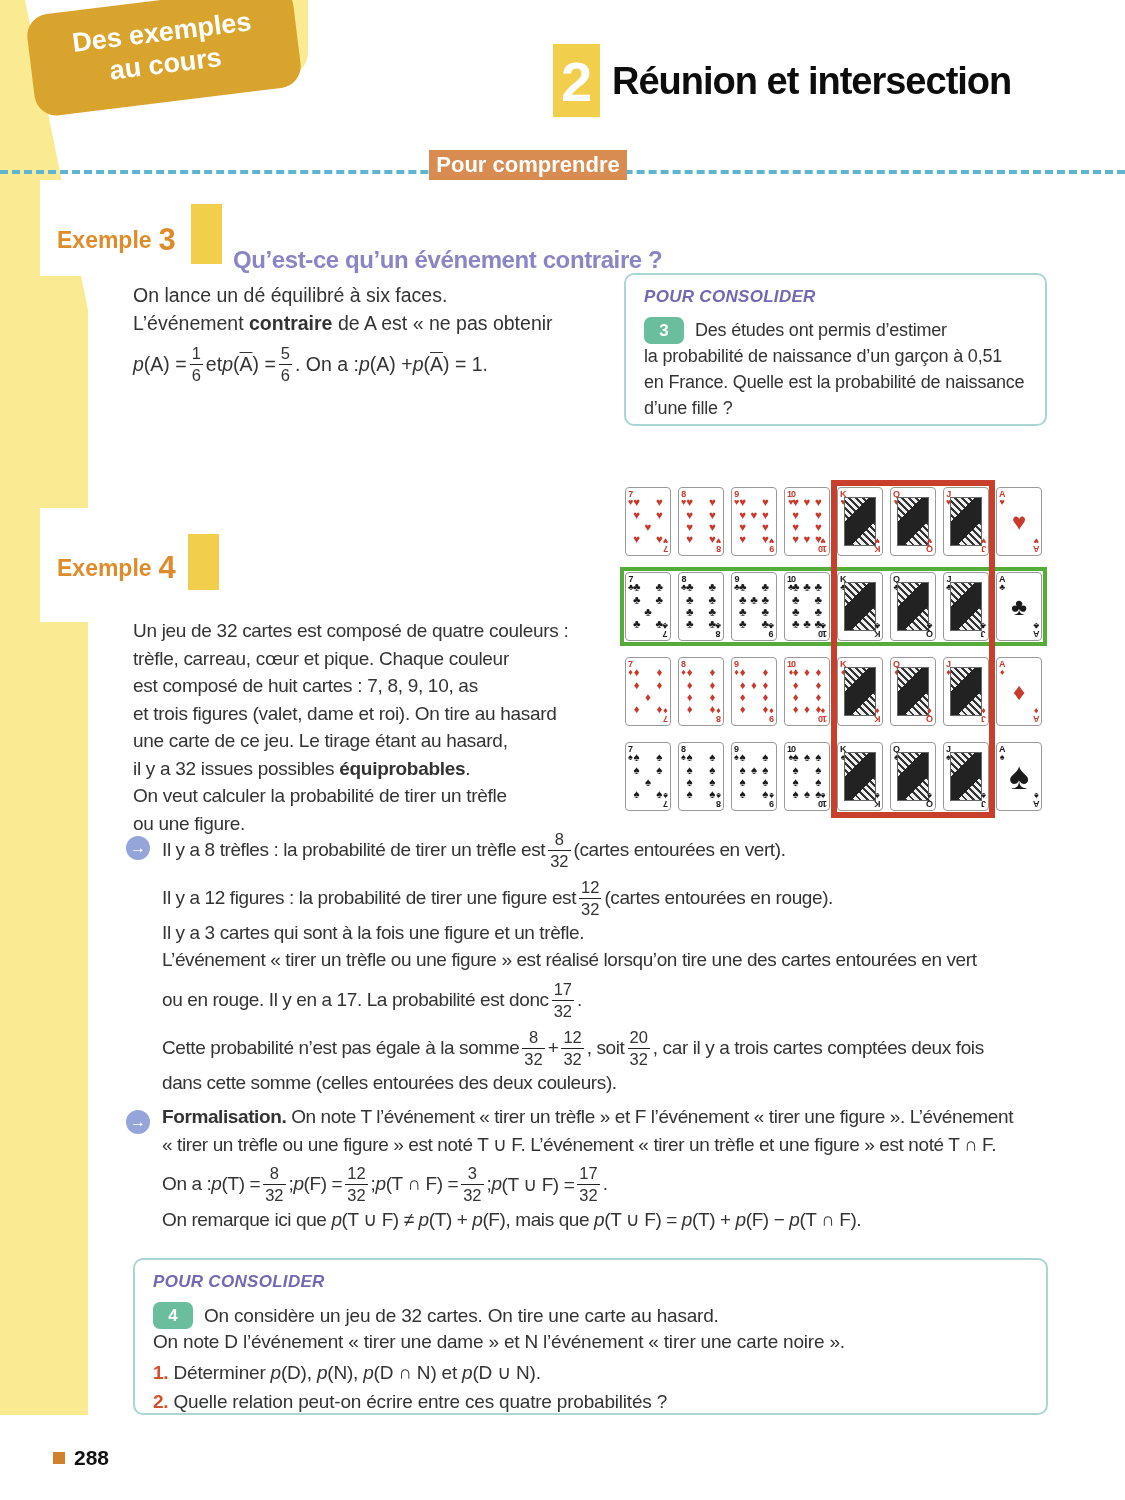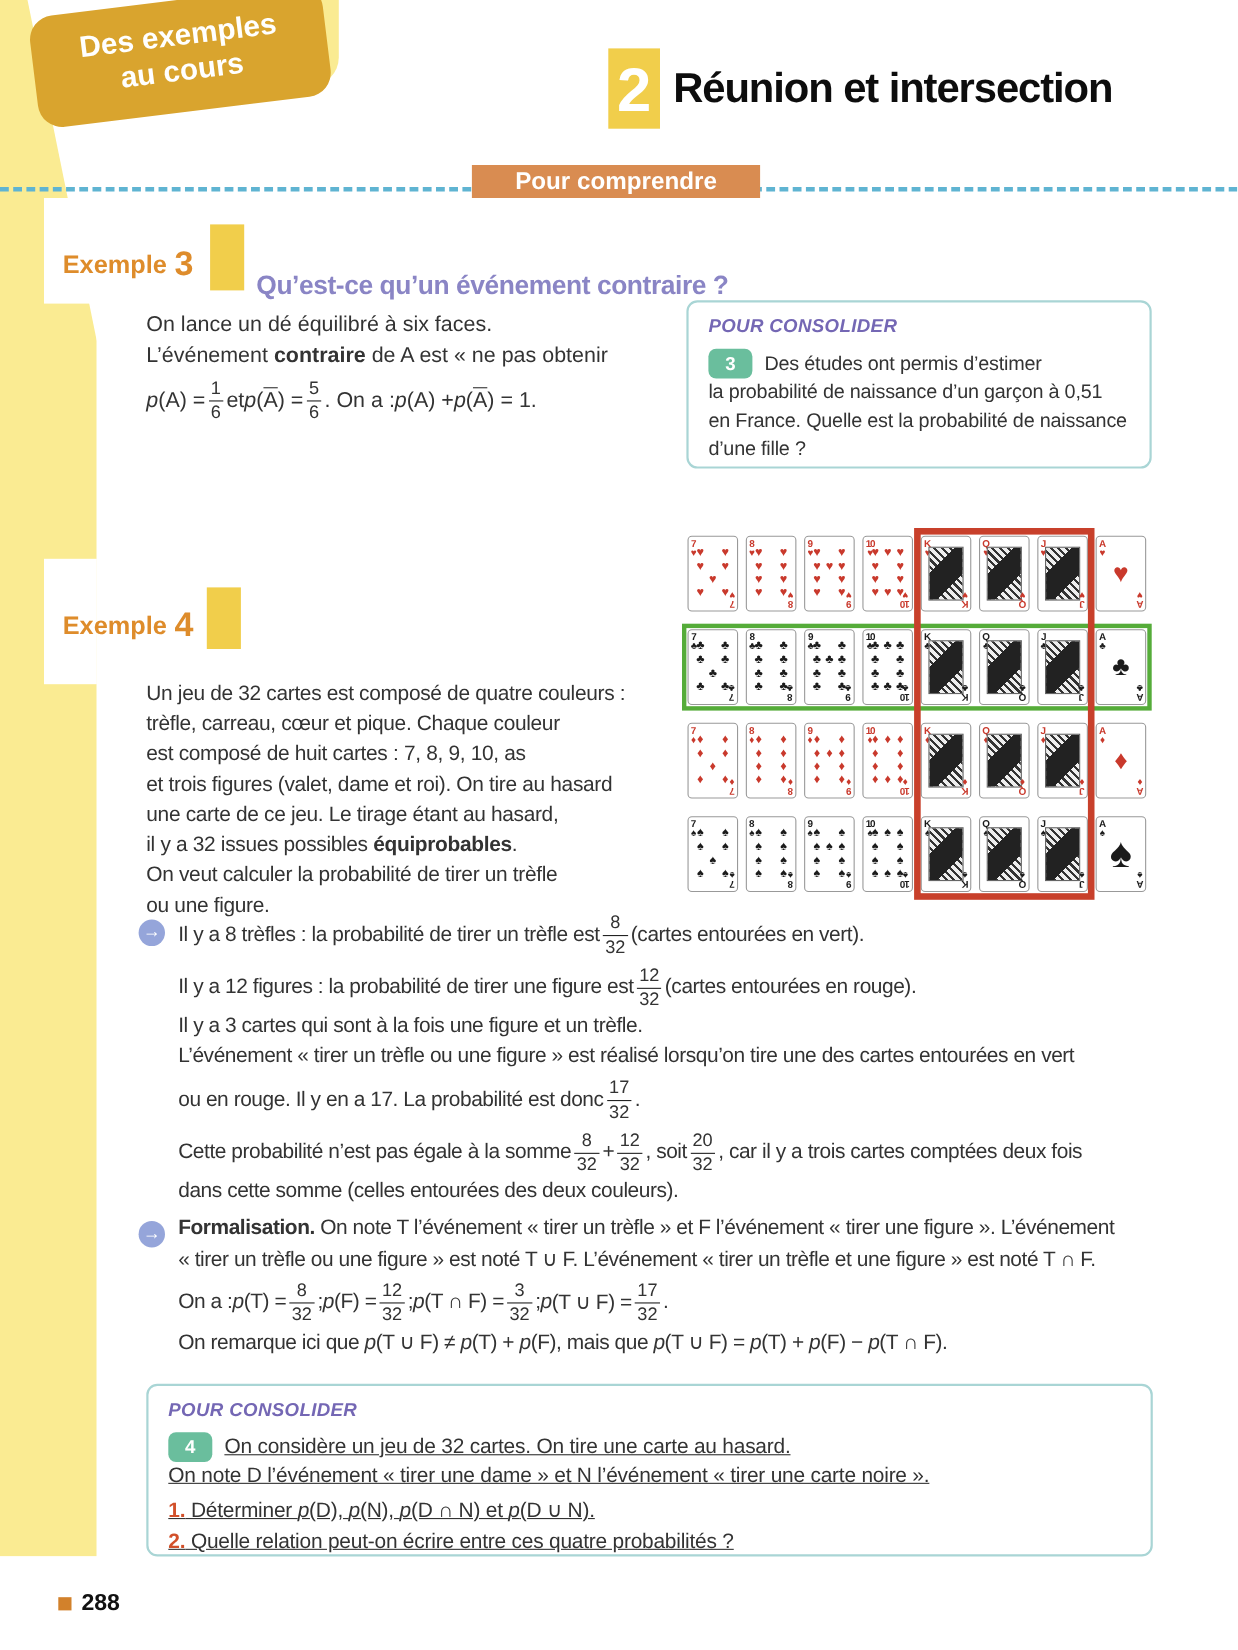--- a/index.html
+++ b/index.html
@@ -19,21 +19,21 @@
     border-radius:22px;transform:rotate(-7deg);z-index:2;color:#fff;font-weight:bold;
     font-size:27px;text-align:center;line-height:1.2;padding-top:16px;box-sizing:border-box;}
 
   
   #chapter-number{left:553px;top:44px;width:47px;height:73px;background:var(--heading_gold);
     color:#fff;font-weight:bold;font-size:56px;text-align:center;line-height:76px;z-index:2;}
   #chapter-title{left:612px;top:60px;font-size:38px;font-weight:bold;color:#0d0d0d;
     letter-spacing:-1px;white-space:nowrap;z-index:2;}
 
   #dashed-line{left:0;top:170px;width:1125px;border-top:4px dashed var(--dashed_blue);z-index:3;}
-  #section-banner{left:429px;top:150px;width:262px;height:30px;background:var(--banner_orange);
+  #section-banner{left:429px;top:150px;width:198px;height:30px;background:var(--banner_orange);
     color:#fff;font-weight:bold;font-size:22px;text-align:center;line-height:30px;z-index:4;}
 
   
   .ex-label{font-size:23px;font-weight:bold;color:var(--example_orange);white-space:nowrap;z-index:2;}
   .ex-label .exnum{font-size:31px;margin-left:7px;vertical-align:-2px;}
   .ex-square{background:var(--heading_gold);z-index:2;}
   .ex-title{font-size:24px;font-weight:bold;color:var(--title_purple);letter-spacing:-0.4px;
     white-space:nowrap;z-index:2;line-height:32px;margin-top:20px;}
 
   
@@ -62,21 +62,21 @@
     box-sizing:border-box;z-index:2;padding:12px 16px 0 18px;}
   .c-head{font-size:17px;font-weight:bold;font-style:italic;color:var(--consolider_purple);
     letter-spacing:0.3px;}
   .c-introrow{display:flex;align-items:center;gap:11px;margin-top:10px;}
   .c-badge{min-width:40px;height:27px;border-radius:7px;background:var(--green_badge);
     color:#fff;font-weight:bold;font-size:17px;text-align:center;line-height:27px;}
   .c-intro{font-size:18px;letter-spacing:-0.2px;white-space:nowrap;}
   .c-lines{font-size:18px;letter-spacing:-0.2px;margin-top:2px;}
   #consolider1 .c-lines .line{height:26px;}
   #consolider2 .c-lines .line{height:30px;}
-  #consolider2 .c-intro,#consolider2 .c-lines{font-size:19px;text-decoration:underline;}
+  #consolider2 .c-intro,#consolider2 .c-lines{font-size:19px;}
 
   
   #card-grid{left:625px;top:487px;display:grid;grid-template-columns:repeat(8,46px);
     grid-template-rows:repeat(4,69px);column-gap:7px;row-gap:16px;z-index:2;}
   .card{position:relative;width:46px;height:69px;background:#fff;border:1px solid #999;
     border-radius:4px;box-sizing:border-box;}
   .red{color:var(--red_suit);}
   .blk{color:#1b1b1b;}
   .cnr{position:absolute;font-weight:bold;font-size:9px;line-height:8px;text-align:center;}
   .cnr.t{top:2px;left:2px;}

